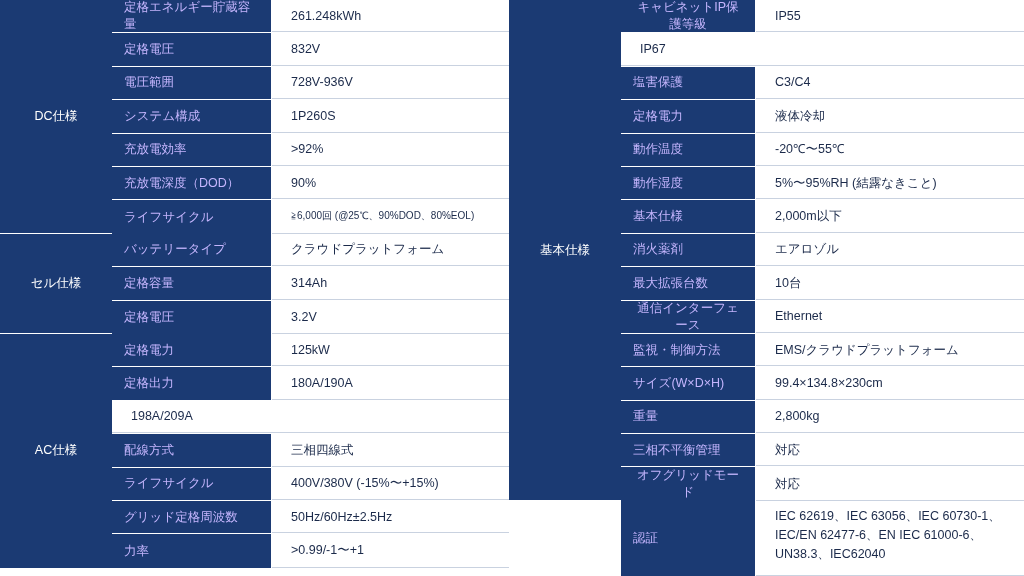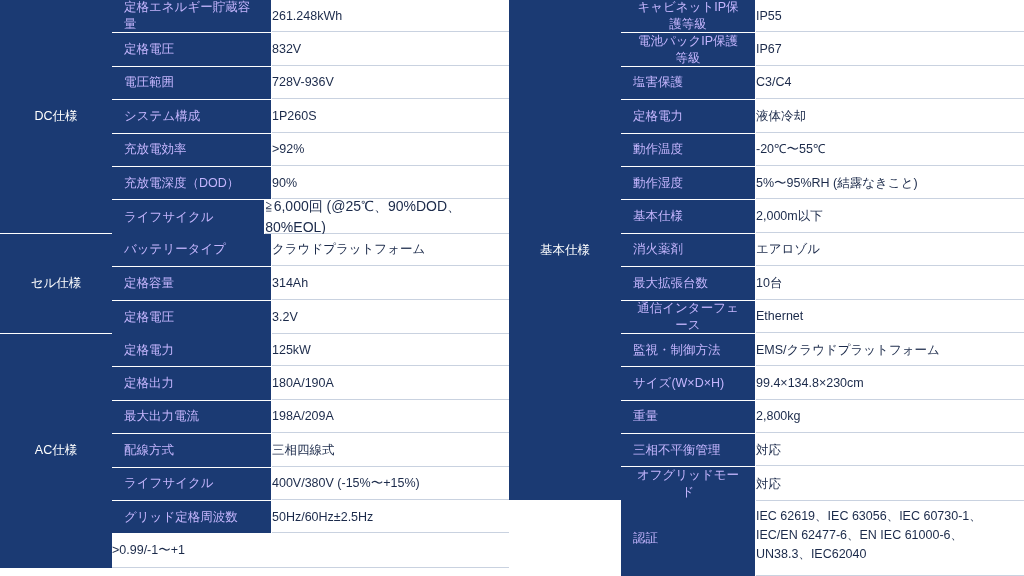--- a/index.html
+++ b/index.html
@@ -66,42 +66,42 @@
     padding: 0 12px;
     display: flex;
     align-items: center;
     box-sizing: border-box;
     border-right: 1px solid #ffffff;
   }
   .cell-val {
     background: #ffffff;
     color: #1b2a4a;
     font-size: 12.5px;
-    padding: 0 0;
+    padding: 0 19px;
     display: flex;
     align-items: center;
     box-sizing: border-box;
     border-bottom: 1px solid #c9d2e0;
     flex: 1 1 auto;
     line-height: 1.45;
   }
   .row:last-child .cell-val { border-bottom: 1px solid #c9d2e0; }
 
   
   .panel-left .grp-label { width: 112px; }
   .panel-left .cell-key { width: 160px; }
   .panel-left .row { height: 33.4px; }
 
   
   .panel-right .grp-label { width: 112px; }
   .panel-right .cell-key { width: 135px; text-align: center; }
   .panel-right .row { height: 33.4px; }
 
   .val-small {
-    font-size: 14px;
+    font-size: 10px;
   }
   .val-multiline {
     display: block;
     padding-top: 6px;
     padding-bottom: 6px;
     line-height: 1.5;
     white-space: pre-line;
     align-items: center;
   }
   .grp-label-empty {
@@ -173,54 +173,53 @@
       <div class="grp-rows">
         <div class="row">
           <div class="cell-key">定格電力</div>
           <div class="cell-val">125kW</div>
         </div>
         <div class="row">
           <div class="cell-key">定格出力</div>
           <div class="cell-val">180A/190A</div>
         </div>
         <div class="row">
-          <div class="cell-key">最大出力電流</div>
           <div class="cell-val">198A/209A</div>
         </div>
         <div class="row">
           <div class="cell-key">配線方式</div>
           <div class="cell-val">三相四線式</div>
         </div>
         <div class="row">
           <div class="cell-key">ライフサイクル</div>
           <div class="cell-val">400V/380V (-15%〜+15%)</div>
         </div>
         <div class="row">
           <div class="cell-key">グリッド定格周波数</div>
           <div class="cell-val">50Hz/60Hz±2.5Hz</div>
         </div>
         <div class="row">
+          <div class="cell-key">力率</div>
           <div class="cell-val">&gt;0.99/-1〜+1</div>
         </div>
       </div>
     </div>
 
   </div>
 
   <div class="panel panel-right">
 
     <div class="grp">
       <div class="grp-label" style="height:501px;">基本仕様</div>
       <div class="grp-rows">
         <div class="row">
           <div class="cell-key">キャビネットIP保護等級</div>
           <div class="cell-val">IP55</div>
         </div>
         <div class="row">
-          <div class="cell-key">電池パックIP保護等級</div>
           <div class="cell-val">IP67</div>
         </div>
         <div class="row">
           <div class="cell-key">塩害保護</div>
           <div class="cell-val">C3/C4</div>
         </div>
         <div class="row">
           <div class="cell-key">定格電力</div>
           <div class="cell-val">液体冷却</div>
         </div>

